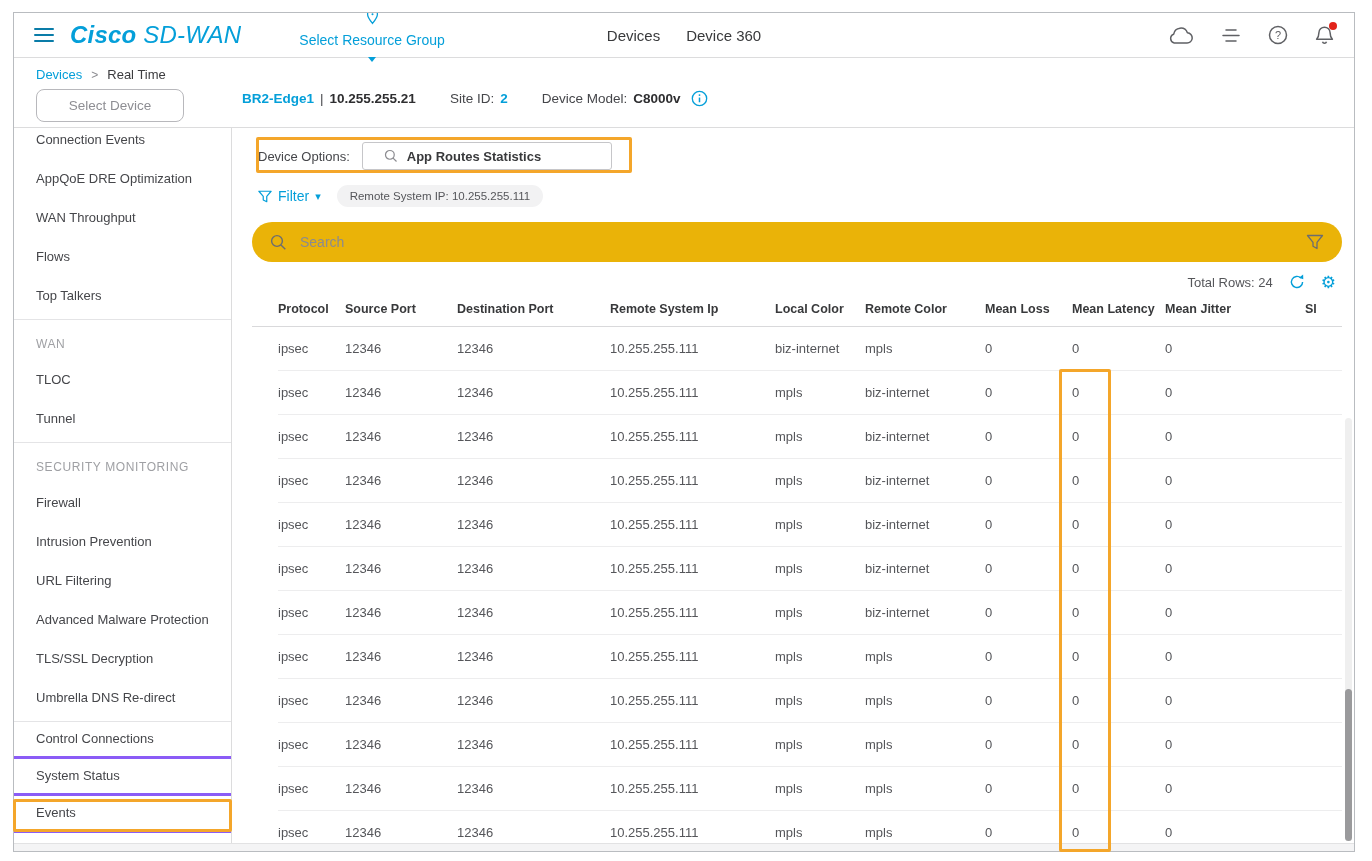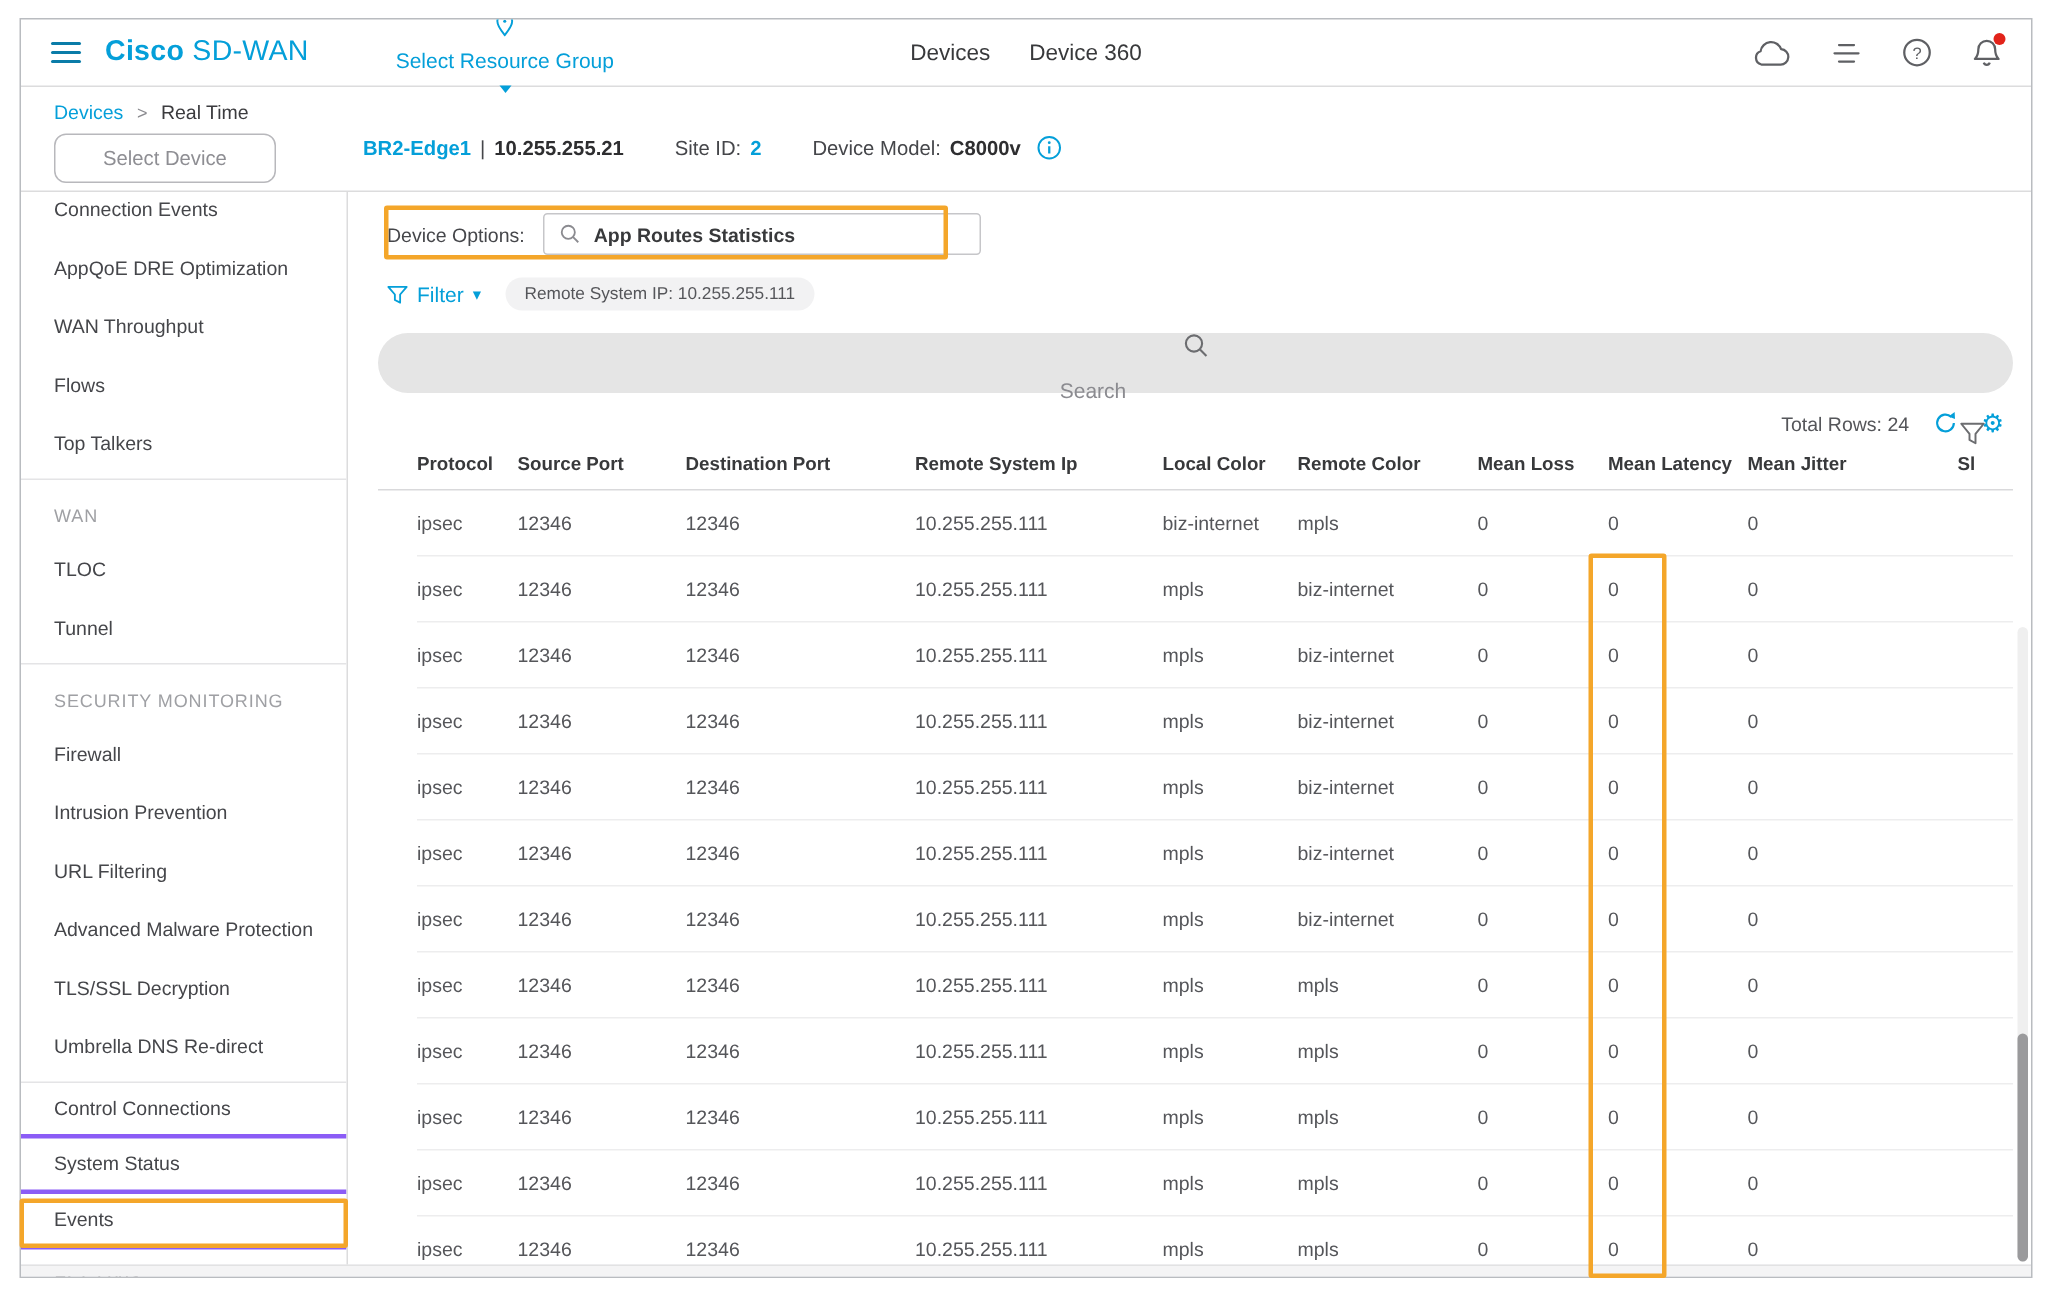--- a/index.html
+++ b/index.html
@@ -7,21 +7,21 @@
   body { position:relative; overflow:hidden; }
 
   .window { position:absolute; left:13px; top:12px; width:1342px; height:840px;
             border:1px solid #b9bcc0; background:#fff; display:flex; flex-direction:column; overflow:hidden; }
 
   
   .app-header { height:45px; flex:0 0 45px; display:flex; align-items:center; padding:0 20px;
                 border-bottom:1px solid #dcdcdd; position:relative; }
   .hamburger { width:20px; height:14px; display:flex; flex-direction:column; justify-content:space-between; cursor:pointer; }
   .hamburger span { display:block; height:2px; background:#0a7ca8; border-radius:1px; }
-  .brand { margin-left:16px; font-size:19px; color:#049fd9; letter-spacing:.2px; white-space:nowrap; }
+  .brand { margin-left:16px; font-size:24px; color:#049fd9; letter-spacing:.2px; white-space:nowrap;font-style:italic; }
   .brand b { font-weight:700; }
   .resource-group { margin-left:58px; display:flex; align-items:center; gap:7px; color:#049fd9; font-size:14px; cursor:pointer;flex-direction:column; }
   .caret-down { width:0; height:0; border-left:4px solid transparent; border-right:4px solid transparent; border-top:5px solid #049fd9; margin-top:2px; }
   .header-tabs { position:absolute; left:50%; transform:translateX(-50%); display:flex; gap:26px; font-size:15px; color:#38393b; }
   .header-tabs .tab { cursor:pointer; }
   .header-icons { margin-left:auto; display:flex; align-items:center; gap:27px; }
   .hicon { position:relative; display:flex; align-items:center; cursor:pointer; }
   .alert-dot { position:absolute; top:-3px; right:-3px; width:8px; height:8px; border-radius:50%; background:#e2231a; }
 
   
@@ -48,31 +48,31 @@
   .sb-group.first { margin-top:-8px; padding-top:0; }
   .sb-item { padding:12px 10px 12px 22px; cursor:pointer; white-space:nowrap; }
   .sb-label { padding:13px 10px 9px 22px; color:#9fa0a4; font-size:12px; letter-spacing:.6px; }
   .sb-group.separated { padding:0; }
   .sb-group.separated .sb-item { padding:9px 10px 10px 22px; border-top:3px solid #8b5cf6; }
   .sb-group.separated .sb-item:first-child { border-top:none; }
 
   .main { flex:1; min-width:0; padding:0 12px 0 20px; position:relative; }
 
   .devopt-row { margin:14px 0 0 6px; display:flex; align-items:center; gap:12px; font-size:13px; color:#45464a; }
-  .devopt-box { width:292px; height:28px; border:1px solid #c6c6c9; border-radius:3px; background:#fff;
-                display:flex; align-items:center; gap:9px; padding:0 10px; cursor:text; }
+  .devopt-box { width:250px; height:28px; border:1px solid #c6c6c9; border-radius:3px; background:#fff;
+                display:flex; align-items:center; gap:9px; padding:0 21px; cursor:text; }
   .devopt-box .val { font-weight:700; color:#38393b; font-size:13px; }
 
   .filter-row { margin:15px 0 0 6px; display:flex; align-items:center; gap:16px; }
   .filter-toggle { display:flex; align-items:center; gap:6px; color:#049fd9; font-size:14px; cursor:pointer; }
   .chev { font-size:11px; margin-top:1px; }
   .chip { background:#f2f2f3; border-radius:12px; padding:5px 13px; font-size:11.5px; color:#55565a; }
 
-  .search-bar { margin-top:15px; height:40px; background:#e5e5e5; border-radius:20px;
-                display:flex; align-items:center; gap:13px; padding:0 18px;flex-direction:column; }
+  .search-bar { margin-top:15px; height:40px; background:#eab308; border-radius:20px;
+                display:flex; align-items:center; gap:13px; padding:0 18px; }
   .search-bar input { flex:1; border:none; outline:none; background:transparent; font-size:14px; color:#3b3b3e;
                       font-family:"Liberation Sans", sans-serif; }
   .search-bar input::placeholder { color:#8b8b90; }
   .search-funnel { margin-left:auto; display:flex; align-items:center; cursor:pointer; }
 
   .table-meta { display:flex; justify-content:flex-end; align-items:center; gap:15px; margin:11px 6px 0 0; }
   .table-meta .count { font-size:13px; color:#55565a; }
   .icon-btn { display:flex; align-items:center; cursor:pointer; }
   .gear-glyph { font-size:17px; color:#049fd9; line-height:1; }
 

